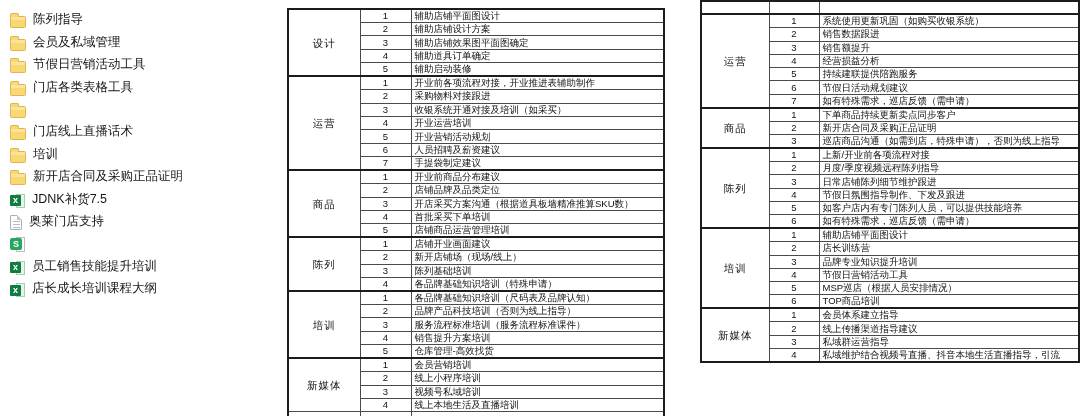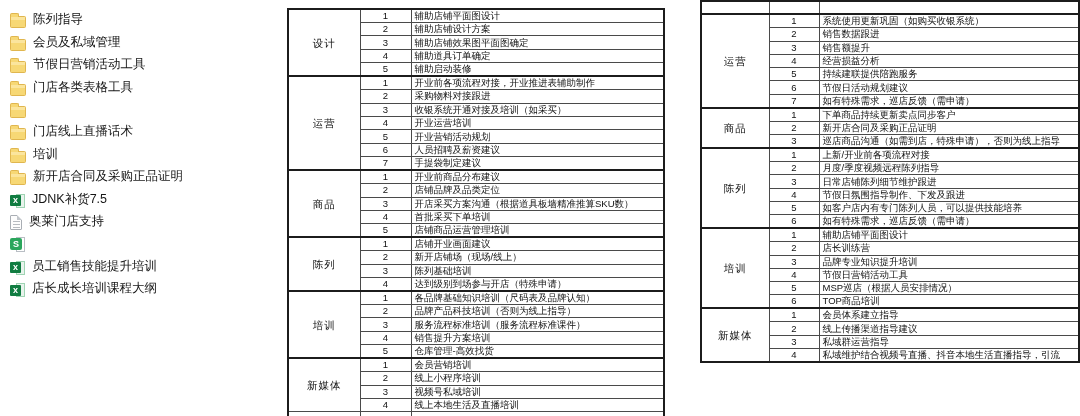--- a/index.html
+++ b/index.html
@@ -220,21 +220,21 @@
         <tr>
           <td class="num">2</td>
           <td class="item">新开店铺场（现场/线上）</td>
         </tr>
         <tr>
           <td class="num">3</td>
           <td class="item">陈列基础培训</td>
         </tr>
         <tr>
           <td class="num">4</td>
-          <td class="item">达到级别到场参与开店（特殊申请）</td>
+          <td class="item">各品牌基础知识培训（特殊申请）</td>
         </tr>
         <tr class="sec-start">
           <td class="cat" rowspan="5">培训</td>
           <td class="num">1</td>
           <td class="item">各品牌基础知识培训（尺码表及品牌认知）</td>
         </tr>
         <tr>
           <td class="num">2</td>
           <td class="item">品牌产品科技培训（否则为线上指导）</td>
         </tr>

